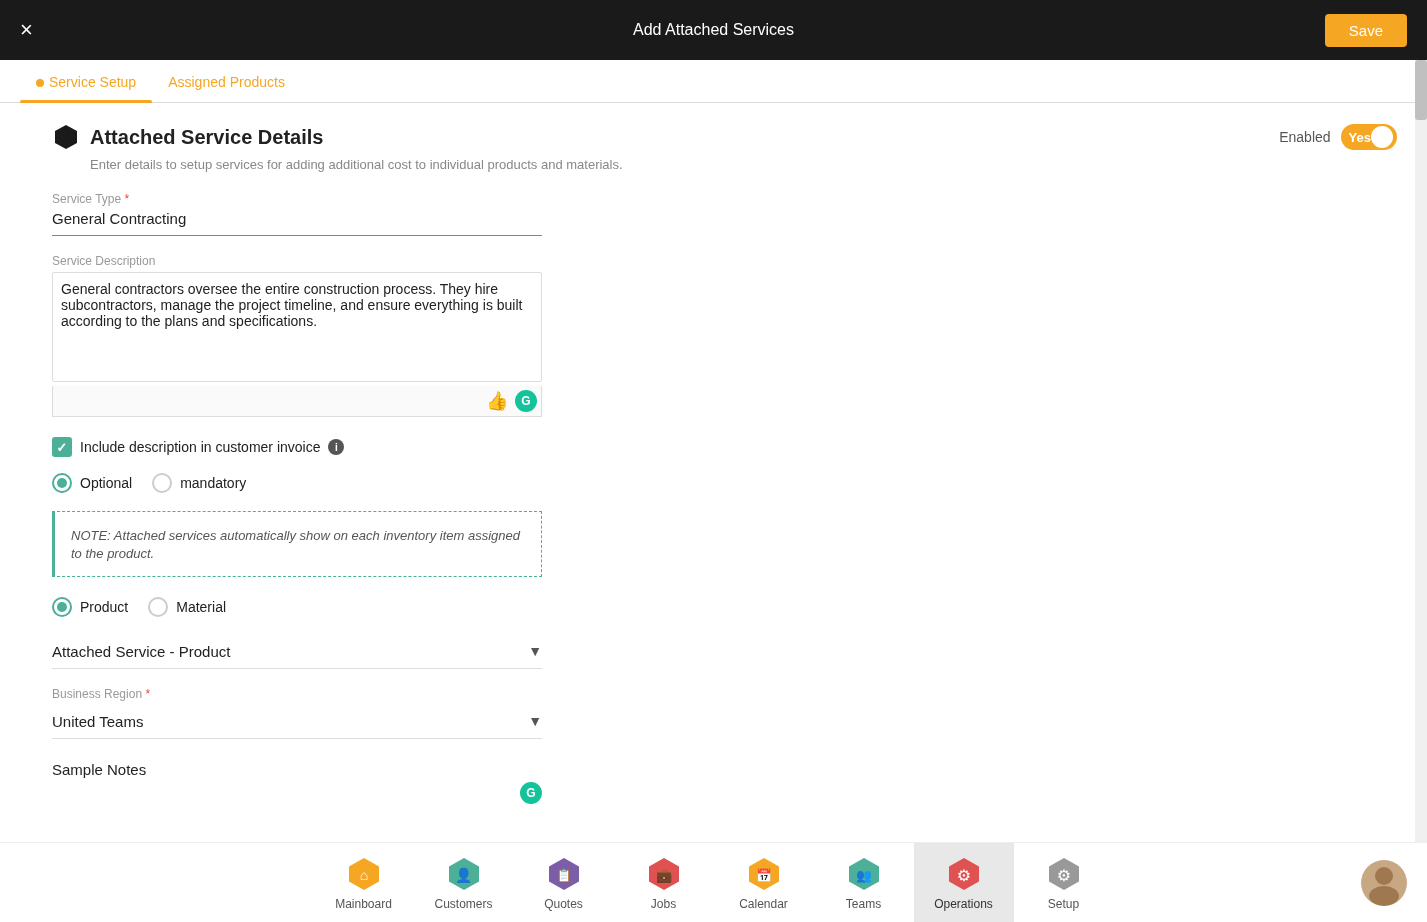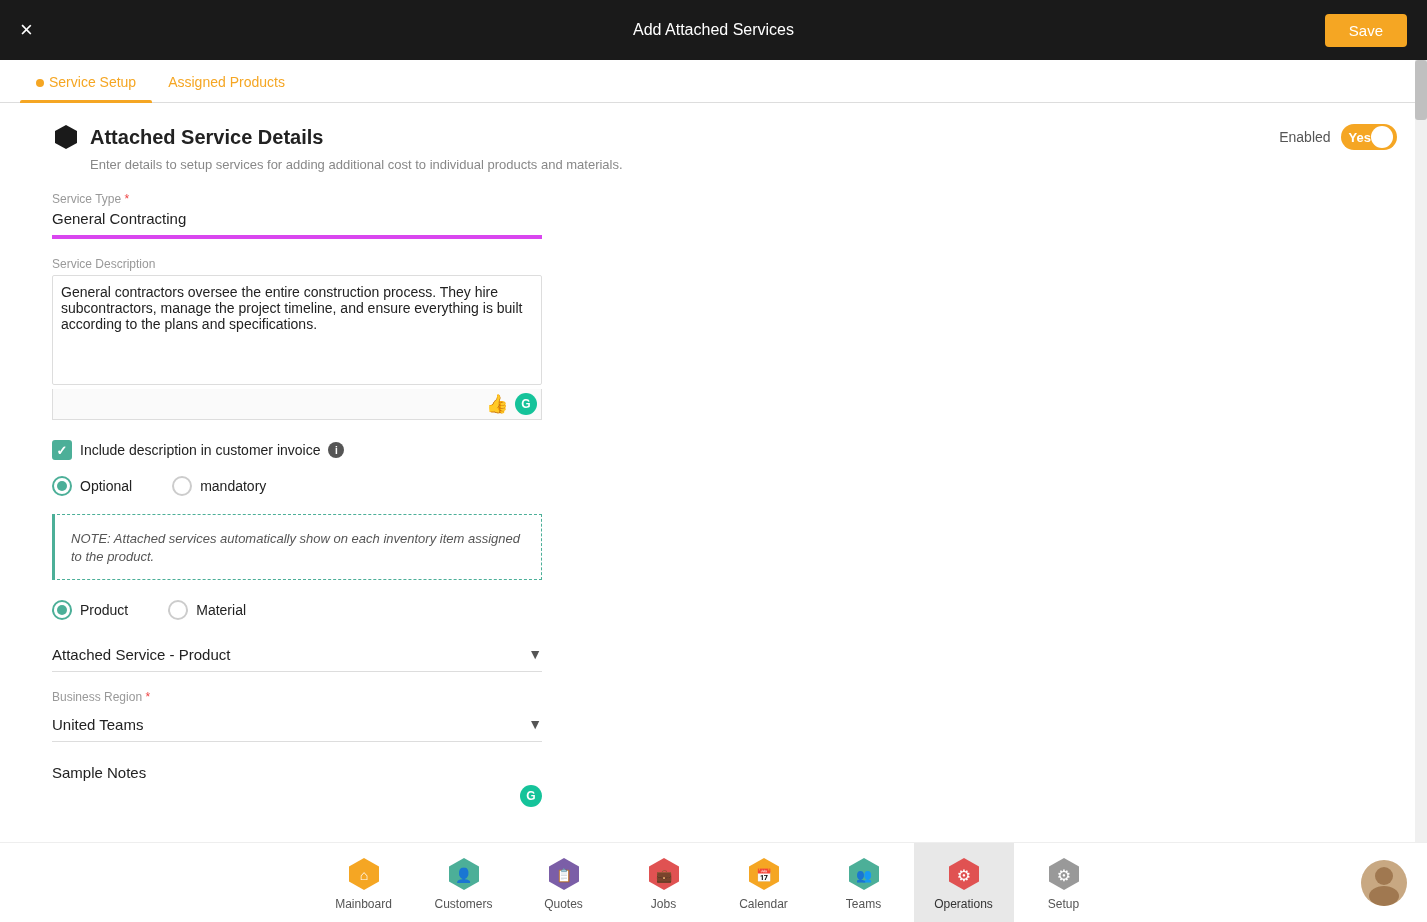--- a/index.html
+++ b/index.html
@@ -166,21 +166,21 @@
       color: #999;
       margin-bottom: 4px;
     }
     .field-label .required {
       color: #e44;
     }
     .field-value {
       font-size: 15px;
       color: #222;
       padding-bottom: 8px;
-      border-bottom: 4px solid #d946ef;
+      border-bottom: 1px solid #d946ef;
     }
 
     
     .textarea-wrapper {
       position: relative;
       max-width: 490px;
     }
     .field-textarea {
       width: 100%;
       height: 110px;
@@ -263,21 +263,21 @@
       font-size: 10px;
       font-weight: 700;
       cursor: pointer;
       flex-shrink: 0;
     }
 
     
     .radio-row {
       display: flex;
       align-items: center;
-      gap: 40px;
+      gap: 20px;
       margin-bottom: 18px;
     }
     .radio-option {
       display: flex;
       align-items: center;
       gap: 8px;
       cursor: pointer;
     }
     .radio-outer {
       width: 20px;

